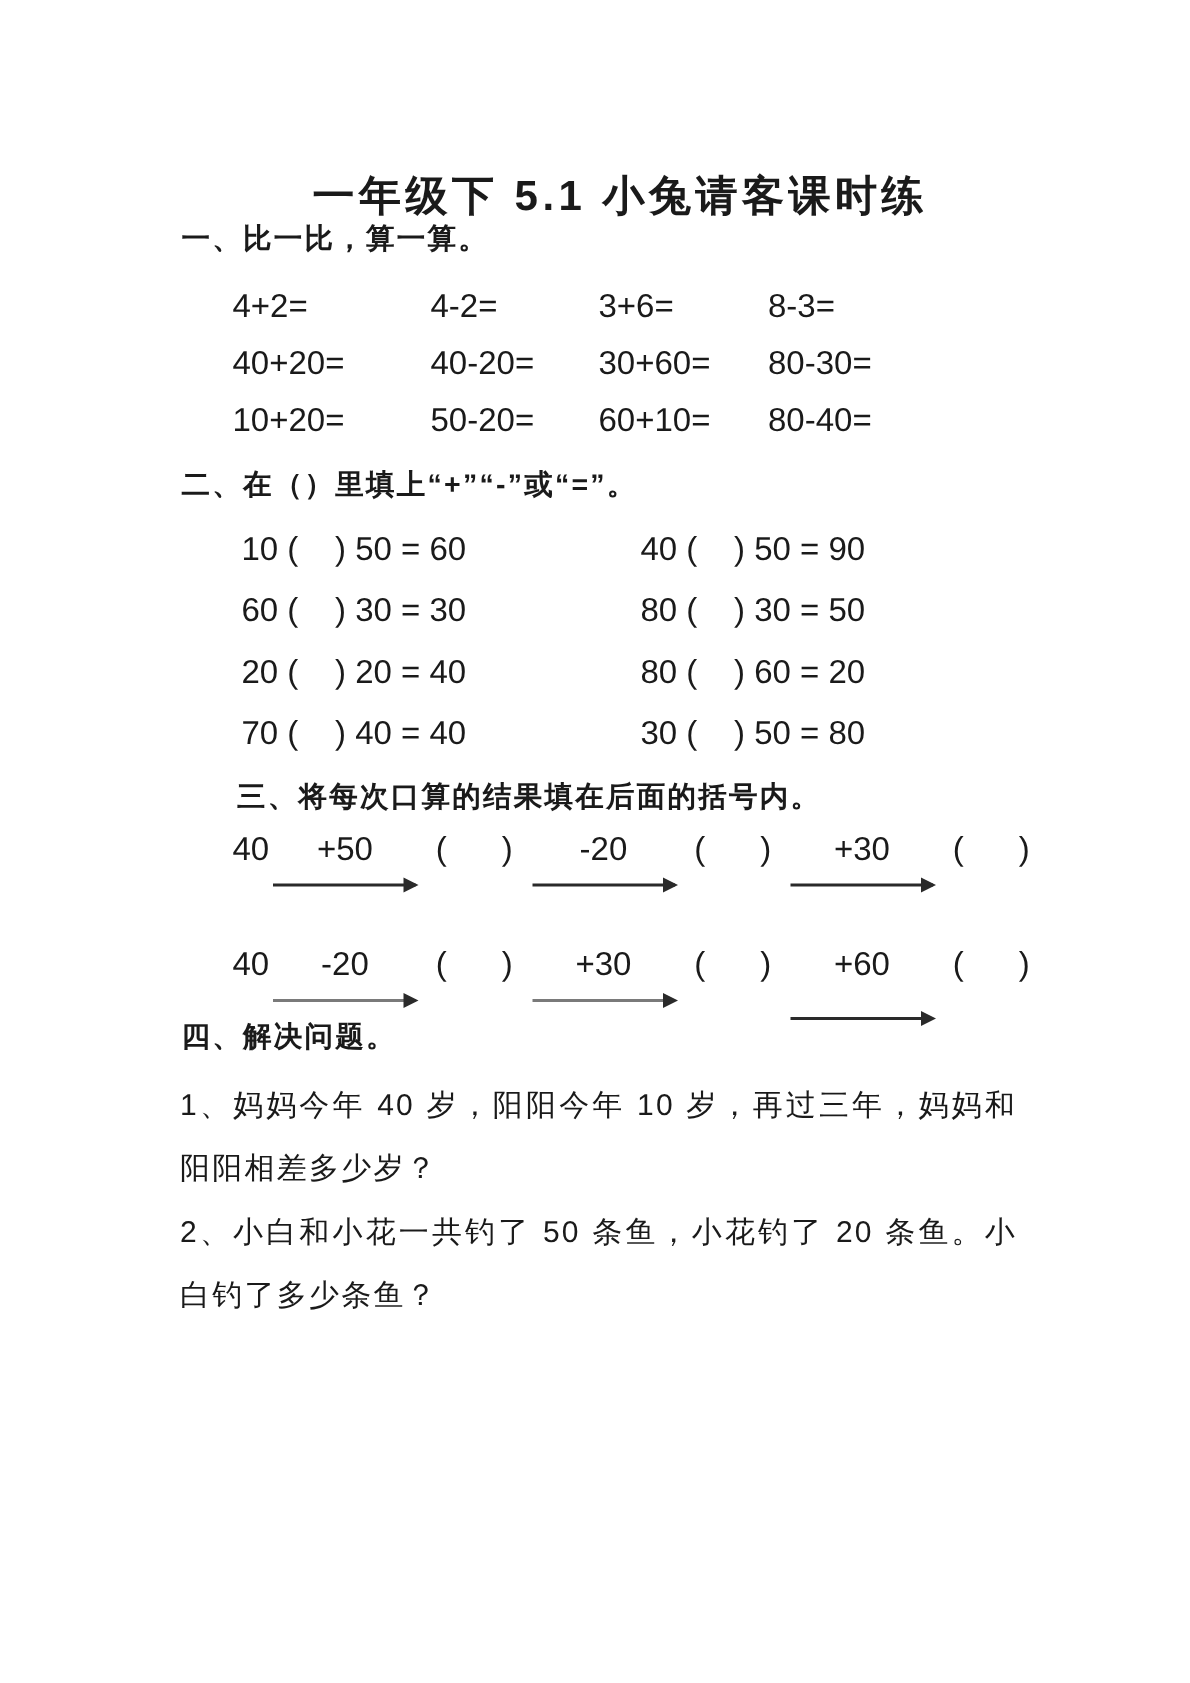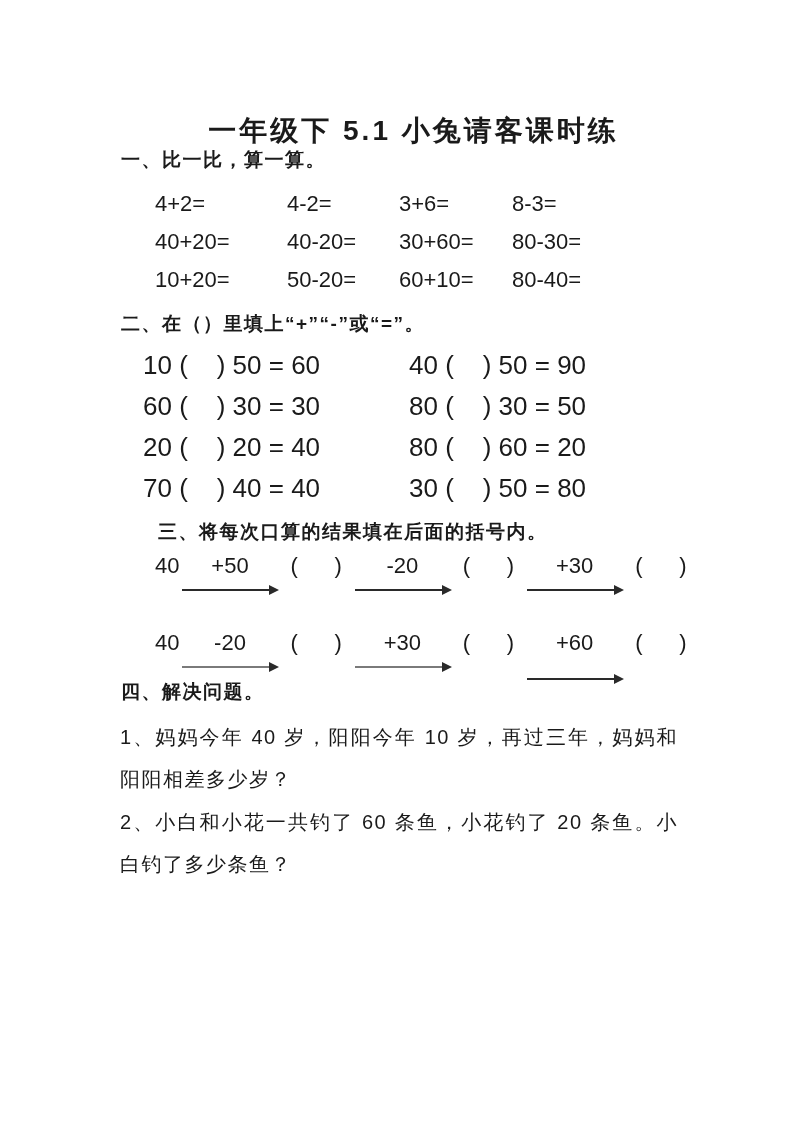--- a/index.html
+++ b/index.html
@@ -31,23 +31,23 @@
   #s4h { top: 679px; }
 
   .s1-grid {
     position: absolute; left: 155px; top: 185px;
     display: grid; grid-template-columns: 132px 112px 113px 110px;
     font-size: 22px;
   }
   .s1-grid > div { height: 38px; line-height: 38px; white-space: pre; }
 
   .s2-grid {
-    position: absolute; left: 143px; top: 345px;
+    position: absolute; left: 161px; top: 345px;
     display: grid; grid-template-columns: 266px 260px;
-    font-size: 26px;
+    font-size: 22px;
   }
   .s2-grid > div { height: 41px; line-height: 41px; white-space: pre; }
 
   .s3-row {
     position: absolute; left: 155px;
     display: flex; align-items: flex-start;
     font-size: 22px;
   }
   #s3r1 { top: 553px; }
   #s3r2 { top: 630px; }
@@ -151,15 +151,15 @@
     <span class="blank">(      )</span>
     <span class="step">
       <span class="op">+60</span>
       <span class="arrow low"></span>
     </span>
     <span class="blank">(      )</span>
   </div>
 
   <div class="s-header" id="s4h">四、解决问题。</div>
   <p class="problem" id="p1">1、妈妈今年 40 岁，阳阳今年 10 岁，再过三年，妈妈和阳阳相差多少岁？</p>
-  <p class="problem" id="p2">2、小白和小花一共钓了 60 条鱼，小花钓了 20 条鱼。小白钓了多少条鱼？</p>
+  <p class="problem" id="p2">2、小白和小花一共钓了 50 条鱼，小花钓了 20 条鱼。小白钓了多少条鱼？</p>
 
 </div>
 
 </body></html>

